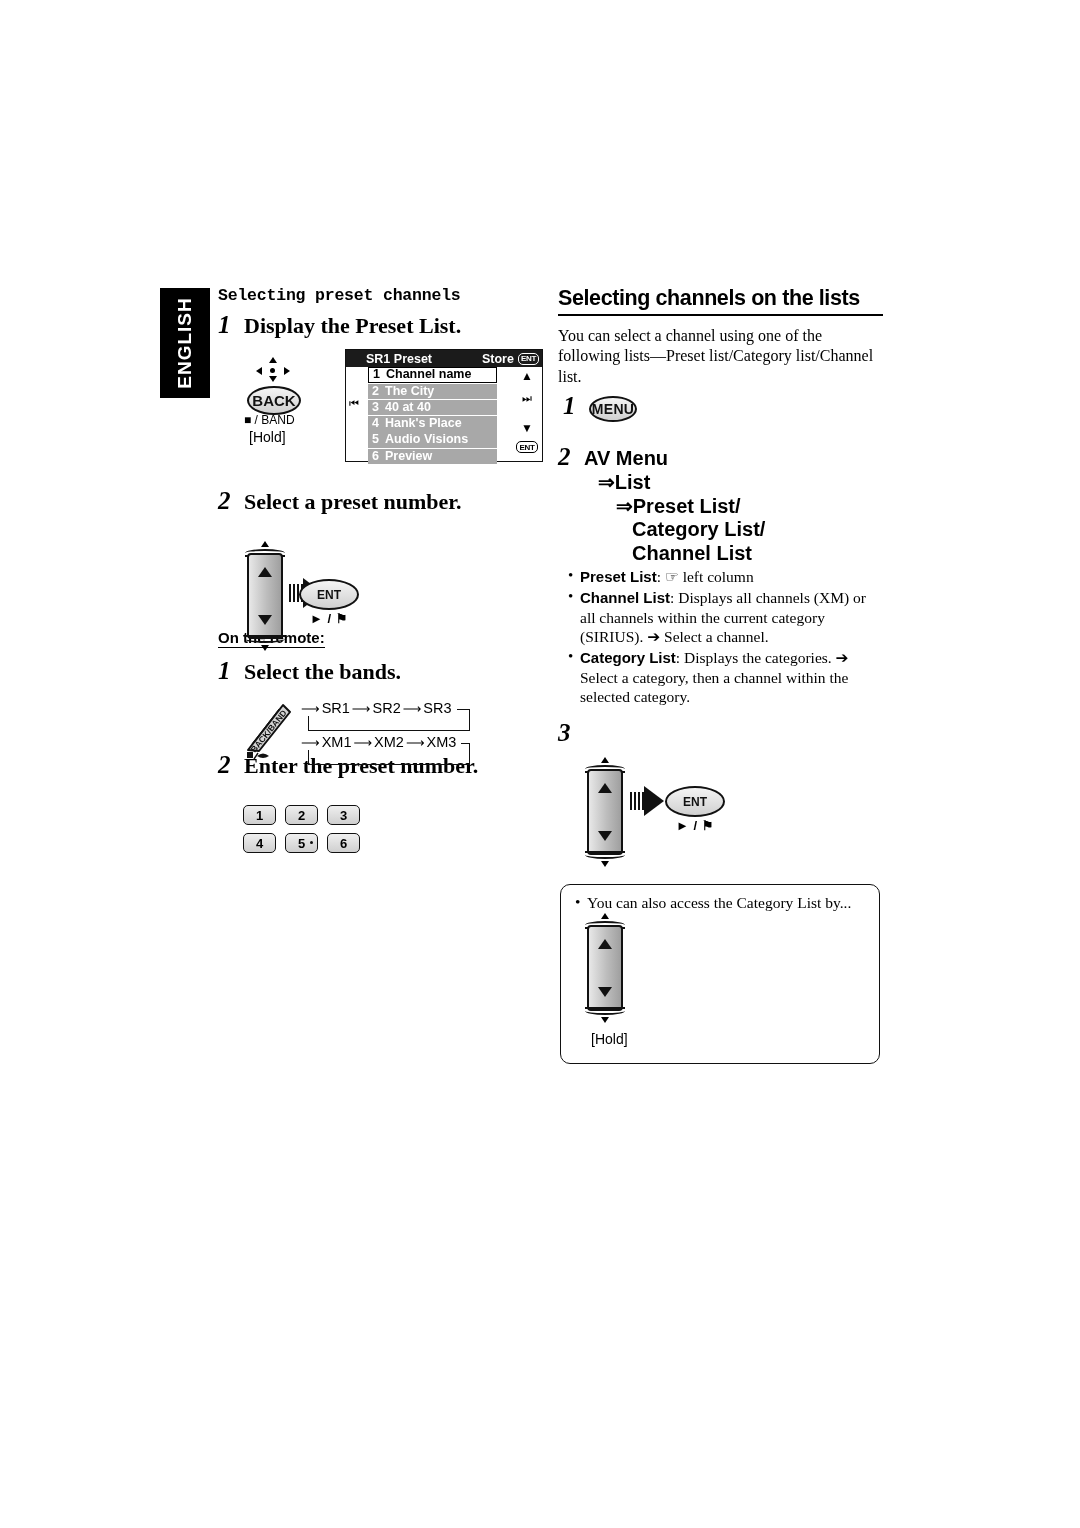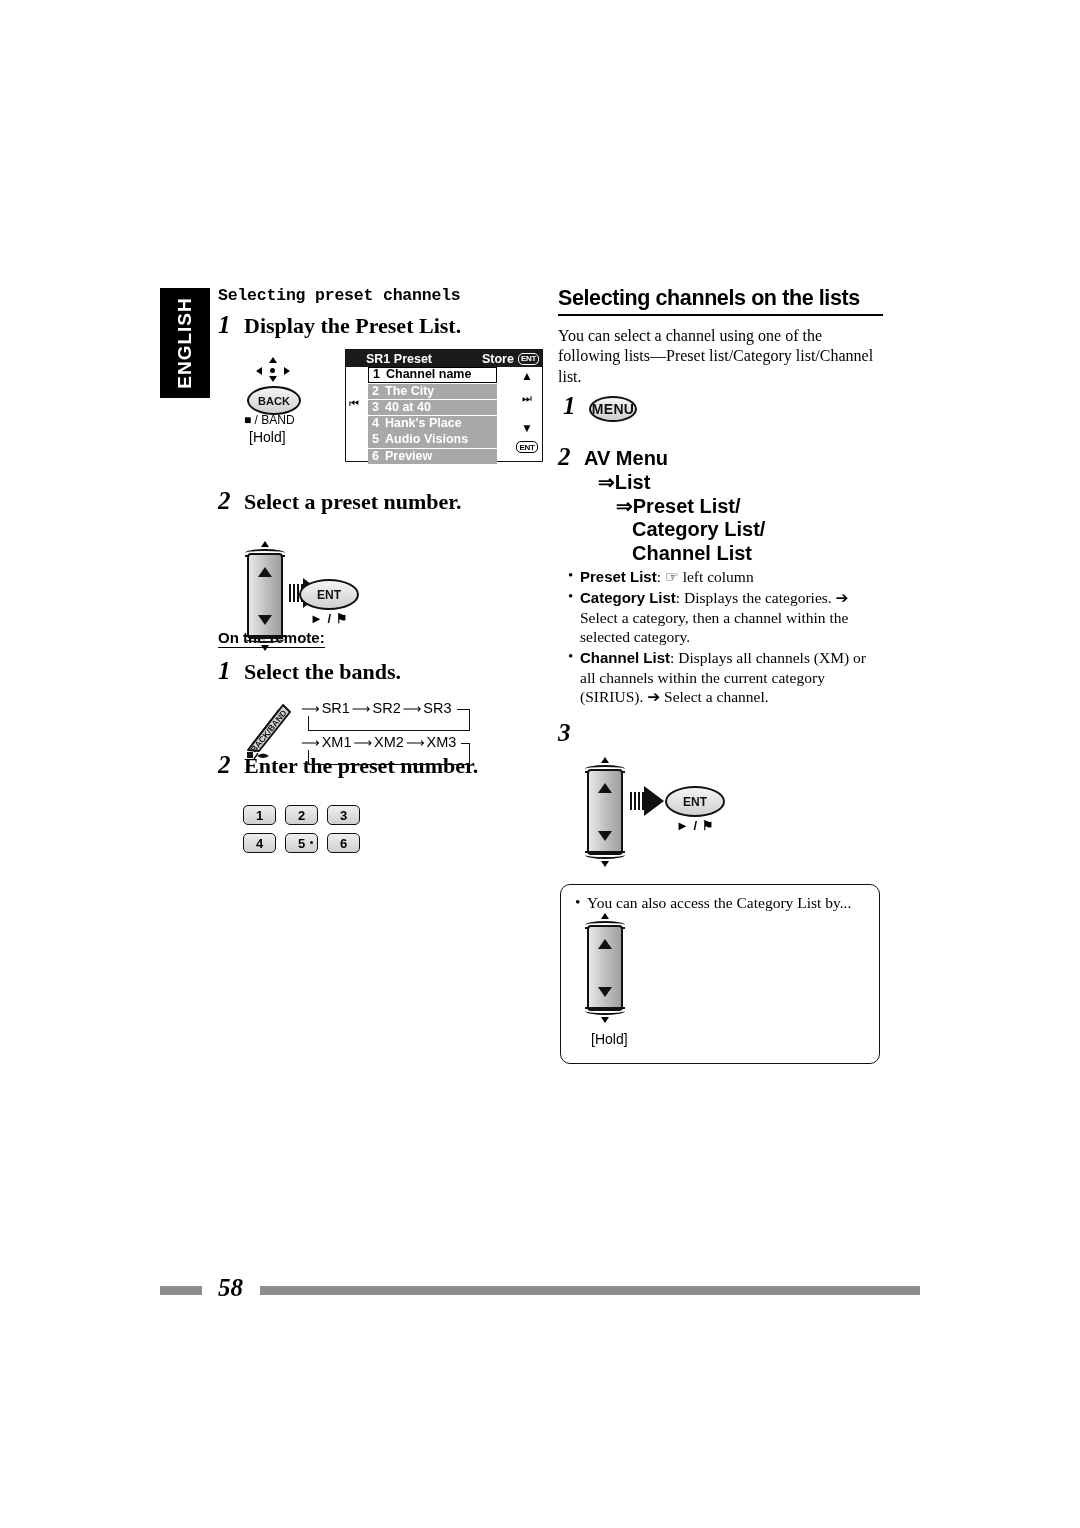--- a/index.html
+++ b/index.html
@@ -175,21 +175,21 @@
     display:inline-flex; align-items:center; justify-content:center;
     background:linear-gradient(#f4f4f4,#d0d0d0);
     border:2px solid #111;
     border-radius:50%/50%;
     font-family:"Liberation Sans", sans-serif;
     font-weight:bold;
     color:#111;
   }
   .btn-back {
     position:absolute; left:247px; top:386px;
-    width:50px; height:25px; font-size:11px;
+    width:50px; height:25px; font-size:15px;
   }
   .lbl-band {
     position:absolute; left:244px; top:413px;
     font-family:"Liberation Sans", sans-serif;
     font-size:12px; white-space:nowrap;
   }
   .lbl-hold-1 {
     position:absolute; left:249px; top:429px;
     font-family:"Liberation Sans", sans-serif;
     font-size:14px;
@@ -513,25 +513,25 @@
         <div style="padding-left:48px">Category List/</div>
         <div style="padding-left:48px">Channel List</div>
       </div>
     </div>
 
     <ul class="bullets" style="margin-top:2px; margin-left:8px">
       <li>
         <span class="b-sans">Preset List</span><span>: ☞ left column</span>
       </li>
       <li>
+        <span class="b-sans">Channel List</span><span>: Displays all channels (XM) or all channels within the current category (SIRIUS). ➔ Select a channel.</span>
+      </li>
+      <li>
         <span class="b-sans">Category List</span><span>: Displays the categories.</span>
         <span>➔ Select a category, then a channel within the selected category.</span>
-      </li>
-      <li>
-        <span class="b-sans">Channel List</span><span>: Displays all channels (XM) or all channels within the current category (SIRIUS). ➔ Select a channel.</span>
       </li>
     </ul>
 
     <div class="step" style="margin-top:12px">
       <div class="step-num">3</div>
     </div>
   </div>
 
   <div class="step1-menu-num">1</div>
   <div class="btn-oval btn-menu">MENU</div>
@@ -562,19 +562,14 @@
       <div class="cap cap-t"></div>
       <div class="bar"></div>
       <div class="ar ar-u"></div>
       <div class="ar ar-d"></div>
       <div class="cap cap-b"></div>
       <div class="tip tip-b"></div>
     </div>
     <div class="note-hold">[Hold]</div>
   </div>
 
-  <div class="footer">
-    <div class="bar-s"></div>
-    <div class="pgno">58</div>
-    <div class="bar-l"></div>
-  </div>
 
 </div>
 
 </body></html>

